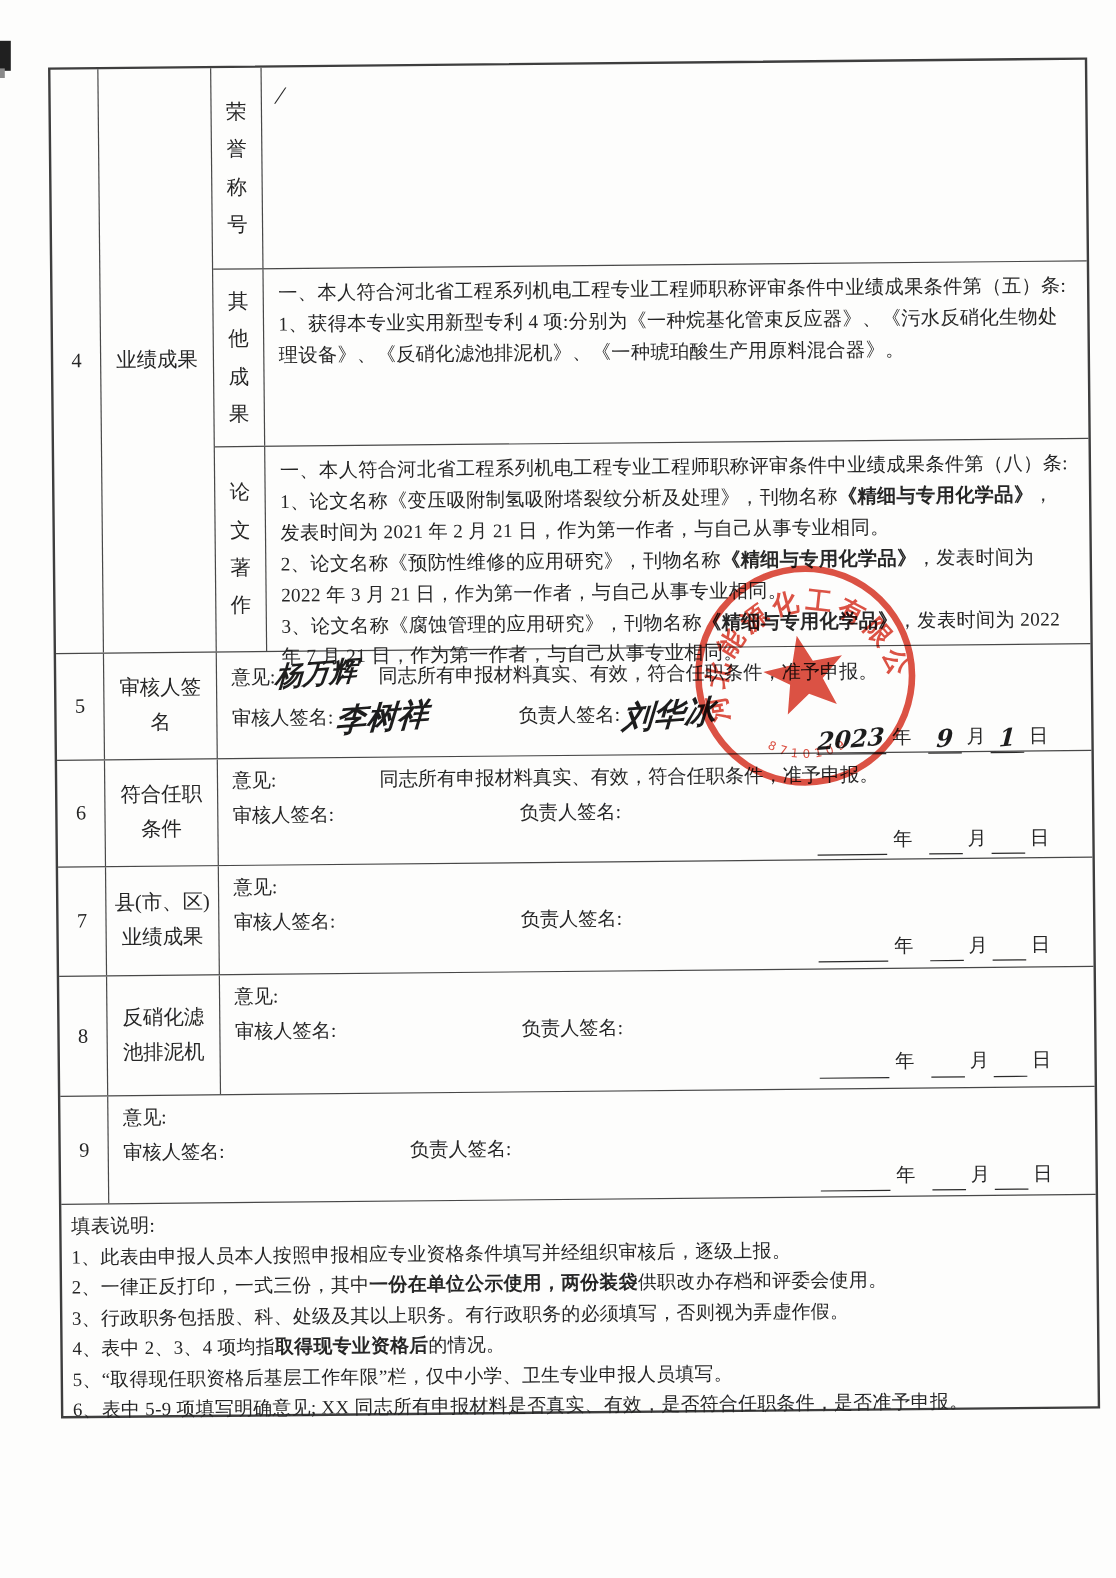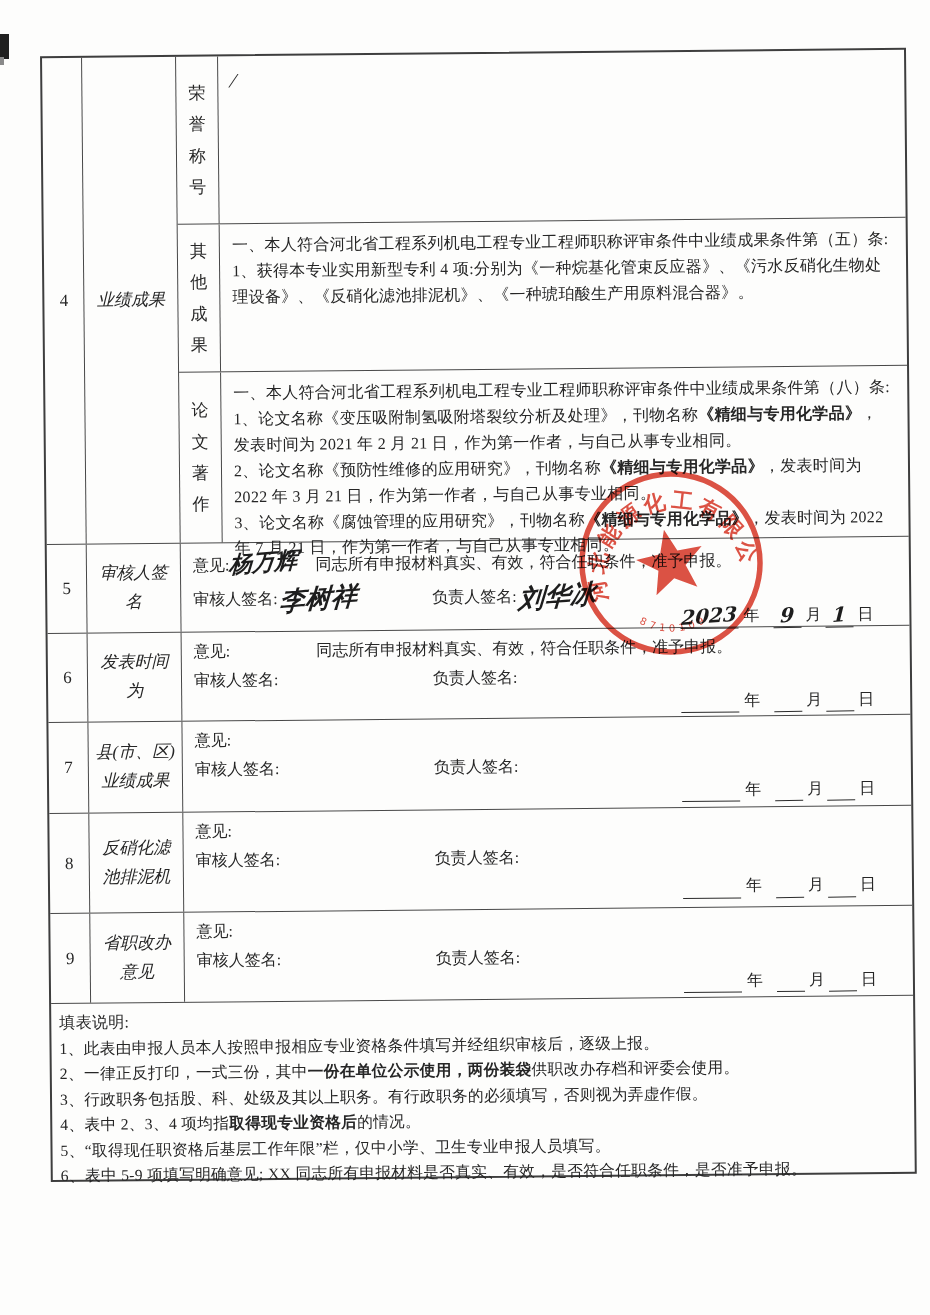--- a/index.html
+++ b/index.html
@@ -24,21 +24,21 @@
   .tbl{
     border:2px solid #3e3e3e;
     background:transparent;
   }
   .trow{display:flex;border-bottom:1px solid #484848;}
   .trow:last-child{border-bottom:none;}
   .c{border-right:1px solid #484848;box-sizing:border-box;}
   .c:last-child{border-right:none;}
   .c-num{width:40px;display:flex;align-items:center;justify-content:center;font-size:17px;}
   .c-cat{width:94px;display:flex;align-items:center;justify-content:center;text-align:center;font-size:17px;line-height:1.7;padding:2px 6px;}
-  .c-cat .inner{width:80px;font-style:italic;}
+  .c-cat .inner{width:80px;}
   .sub-stack{flex:1;display:flex;flex-direction:column;}
   .srow{display:flex;border-bottom:1px solid #484848;}
   .srow:last-child{border-bottom:none;}
   .c-sub{width:41px;display:flex;align-items:center;justify-content:center;border-right:1px solid #484848;}
   .vlabel{width:19px;font-size:17px;line-height:1.85;text-align:center;word-break:break-all;}
   .c-body{flex:1;padding:8px 14px 6px 12px;font-size:16px;line-height:1.62;letter-spacing:.3px;}
   .c-body .para{margin:0;}
   .slash-cell .para{font-size:20px;font-style:italic;transform:skewX(-10deg);}
   b{font-weight:bold;}
 
@@ -141,21 +141,21 @@
           </div>
           <div class="date-line">
             <span class="u u-y"><span class="hw hw-date">2023</span></span><span class="dsep">年</span><span class="u u-m"><span class="hw hw-date">9</span></span><span>月</span><span class="u u-m"><span class="hw hw-date">1</span></span><span>日</span>
           </div>
         </div>
       </div>
 
       <div class="trow" style="height:88px;">
         <div class="c c-num">6</div>
         <div class="c c-cat">
-          <span class="inner">发表时间为</span>
+          <span class="inner">符合任职条件</span>
         </div>
         <div class="c c-op">
           <div class="op-line">
             <span>意见:</span><span class="name-slot"></span><span>同志所有申报材料真实、有效，符合任职条件，准予申报。</span>
           </div>
           <div class="sig-line">
             <span class="sig-grp"><span>审核人签名:</span></span>
             <span class="sig-grp2"><span>负责人签名:</span></span>
           </div>
           <div class="date-line">
@@ -197,23 +197,20 @@
             <span class="sig-grp2"><span>负责人签名:</span></span>
           </div>
           <div class="date-line">
             <span class="u u-y"></span><span class="dsep">年</span><span class="u u-m"></span><span>月</span><span class="u u-m"></span><span>日</span>
           </div>
         </div>
       </div>
 
       <div class="trow" style="height:89px;">
         <div class="c c-num">9</div>
-        <div class="c c-cat">
-          <span class="inner">省职改办意见</span>
-        </div>
         <div class="c c-op">
           <div class="op-line">
             <span>意见:</span>
           </div>
           <div class="sig-line">
             <span class="sig-grp"><span>审核人签名:</span></span>
             <span class="sig-grp2"><span>负责人签名:</span></span>
           </div>
           <div class="date-line">
             <span class="u u-y"></span><span class="dsep">年</span><span class="u u-m"></span><span>月</span><span class="u u-m"></span><span>日</span>

